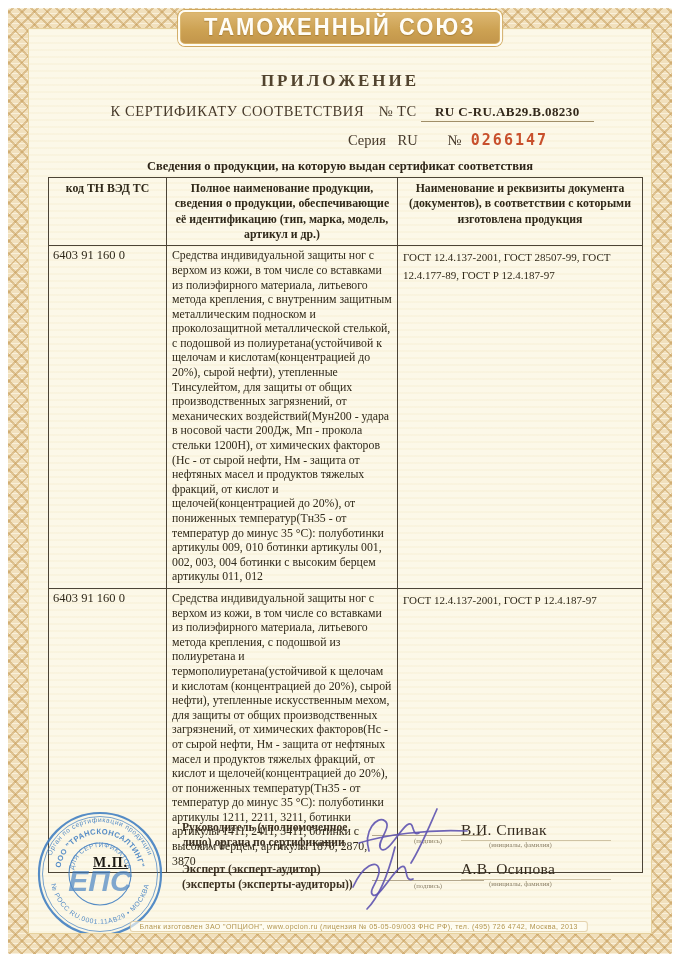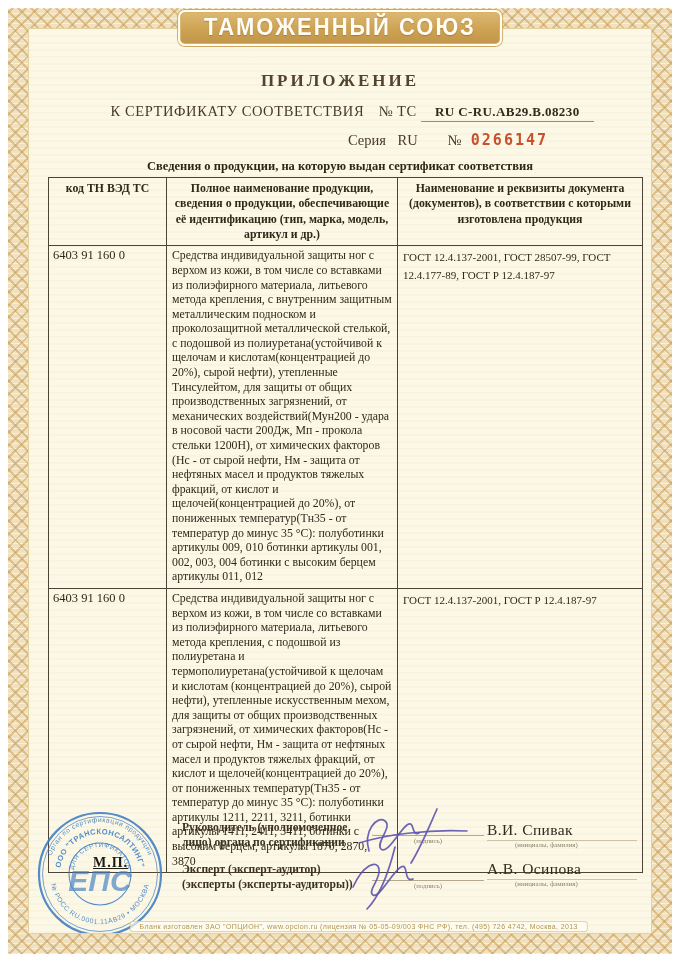--- a/index.html
+++ b/index.html
@@ -77,21 +77,21 @@
   td.docs{font-size:11px;line-height:18px;padding:2px 5px;}
   
   .stamp{position:absolute;left:6px;bottom:-6px;width:130px;height:130px;opacity:.88;z-index:1;}
   .mp{position:absolute;left:64px;bottom:62px;font-size:14px;font-weight:bold;color:#1d1a14;z-index:2;letter-spacing:1px;text-decoration:underline;}
   .roles{position:absolute;left:137px;bottom:28px;width:200px;z-index:2;}
   .role{font-size:11.6px;font-weight:bold;line-height:14.5px;color:#3c3122;margin-bottom:13px;padding-left:16px;}
   .sign-col{position:absolute;left:343px;bottom:30px;width:112px;z-index:2;}
   .sign-slot{margin-bottom:14px;}
   .sign-line{border-bottom:1px solid #b4a88e;height:22px;}
   .sign-caption{font-size:6.8px;color:#8d8268;text-align:center;padding-top:1px;}
-  .names{position:absolute;left:458px;bottom:34px;width:170px;z-index:2;}
+  .names{position:absolute;left:432px;bottom:34px;width:170px;z-index:2;}
   .name-slot{margin-bottom:12px;}
   .name{font-size:15.5px;color:#33291c;letter-spacing:.4px;border-bottom:1px solid #cfc3a4;display:inline-block;min-width:150px;padding-bottom:1px;}
   .name-caption{font-size:6.8px;color:#8d8268;padding-left:28px;}
   .ink{position:absolute;z-index:3;pointer-events:none;}
   .ink path{fill:none;stroke:#5e53b0;stroke-width:1.7;stroke-linecap:round;opacity:.9;}
   .fine-print{
     position:absolute;left:53%;bottom:1px;transform:translateX(-50%);z-index:4;white-space:nowrap;
     font-family:"Liberation Sans",sans-serif;font-size:7px;letter-spacing:.4px;color:#b2954f;
     background:rgba(255,253,245,.65);border:1px solid rgba(208,178,118,.55);border-radius:3px;padding:1px 9px;
   }

